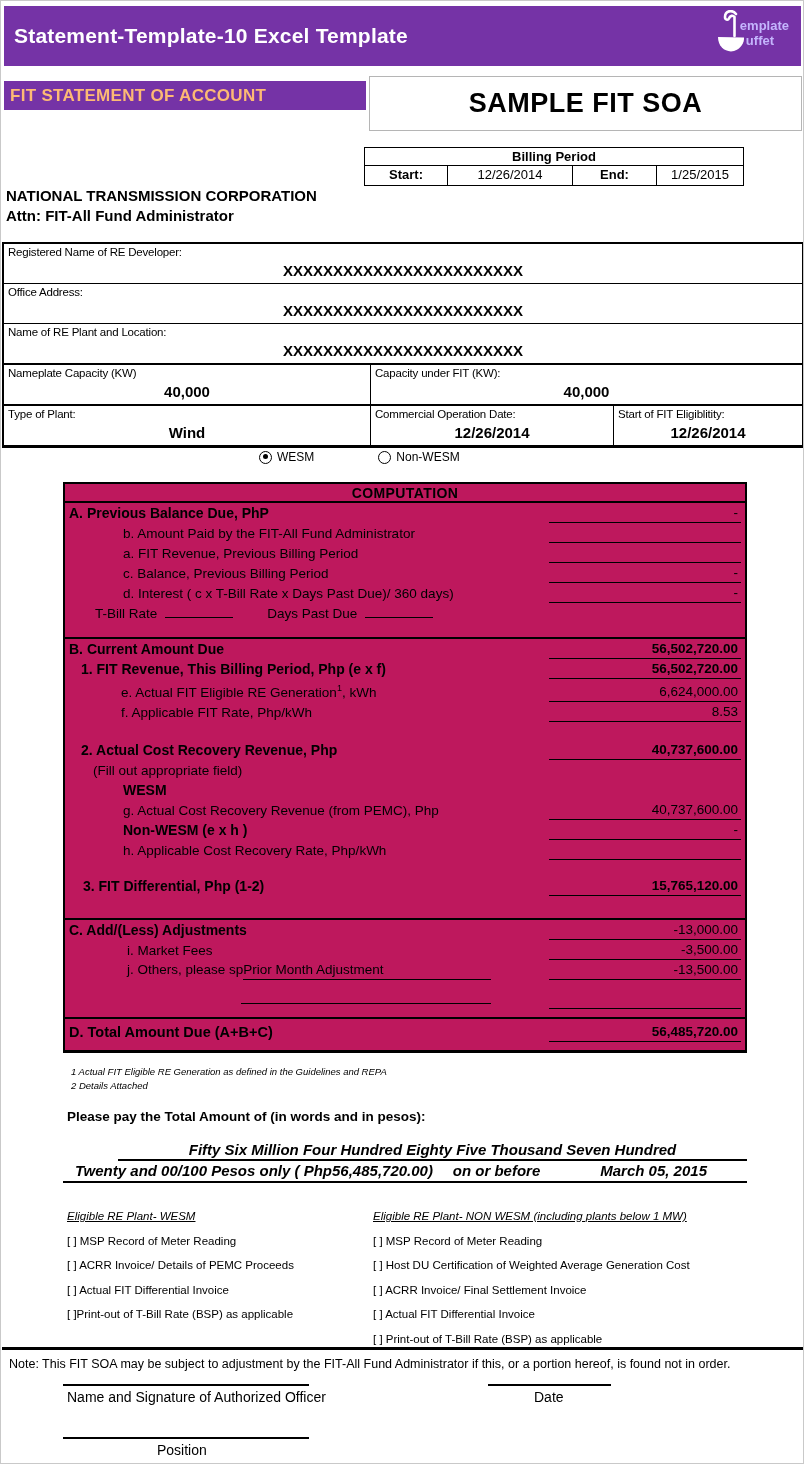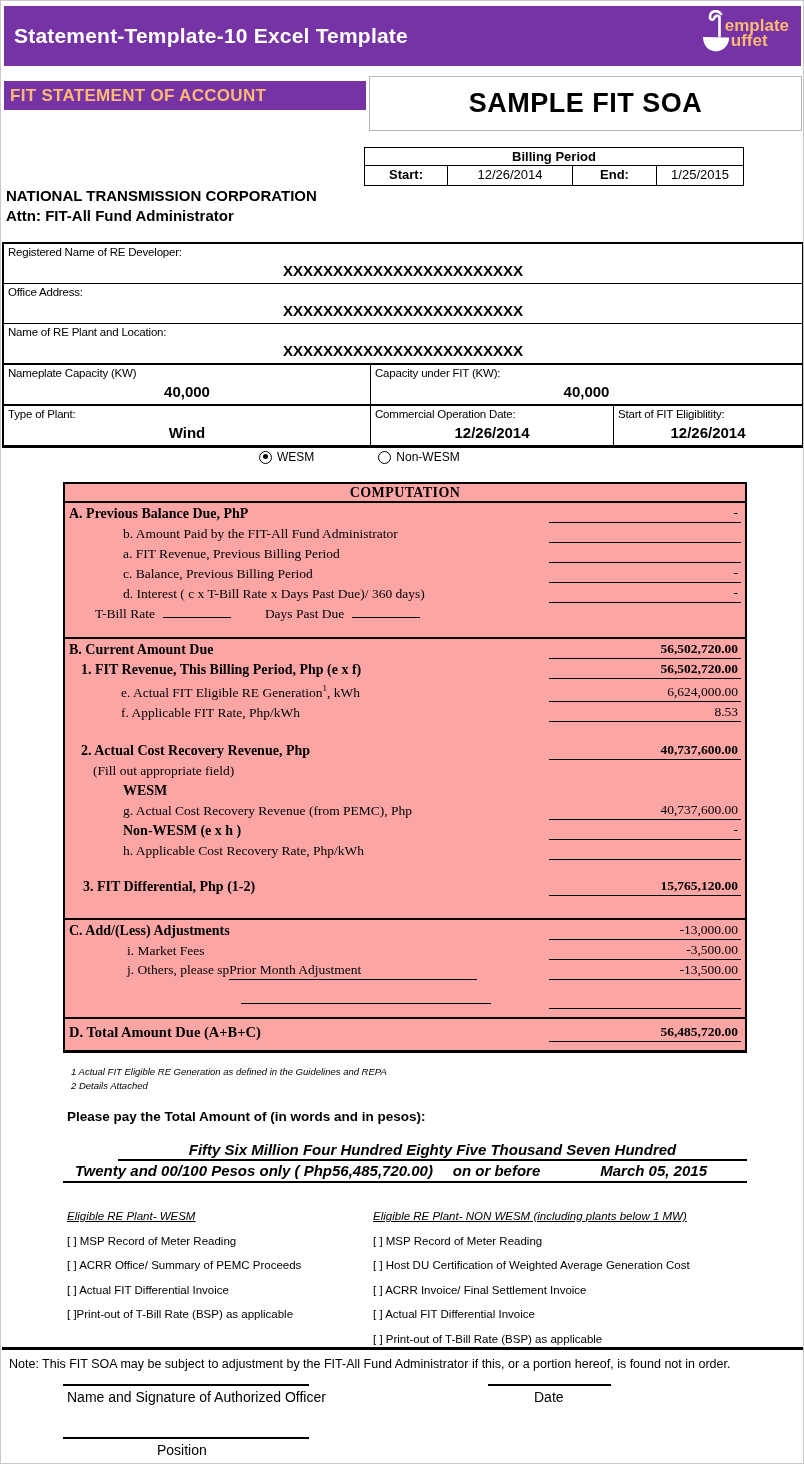--- a/index.html
+++ b/index.html
@@ -6,21 +6,21 @@
   body { background:#e9e9e9; font-family:"Liberation Sans", sans-serif; color:#000; }
   #page { position:relative; width:804px; height:1464px; background:#fff;
           border:1px solid #c9c9c9; margin:0 auto; overflow:hidden; }
 
   
   .banner { position:absolute; left:3px; top:5px; width:797px; height:60px;
             background:#7533A6; display:flex; align-items:center; }
   .banner-title { color:#fff; font-weight:bold; font-size:21px; padding-left:10px; letter-spacing:.2px; }
   .logo { position:absolute; right:12px; top:4px; height:46px; display:flex; align-items:center; }
   .logo-svg { margin-right:-6px; }
-  .logo-text { color:#fdba74; font-weight:bold; line-height:15px; font-size:17px; text-align:left; }
+  .logo-text { color:#c4b5fd; font-weight:bold; line-height:15px; font-size:13px; text-align:left; }
   .logo-text div:last-child { padding-left:6px; }
 
   
   .fit-bar { position:absolute; left:3px; top:80px; width:362px; height:29px; background:#7533A6;
              color:#fdba74; font-weight:bold; font-size:17px; line-height:29px; padding-left:6px; letter-spacing:.3px; }
   .sample-box { position:absolute; left:368px; top:75px; width:433px; height:55px; background:#fff;
                 border:1px solid #b5b5b5; text-align:center; font-size:27px; font-weight:bold;
                 line-height:53px; letter-spacing:.5px; }
 
   
@@ -50,21 +50,21 @@
   .w1 { width:367px; } .w2 { width:243px; } .w3 { flex:1; }
 
   
   .market { position:absolute; left:258px; top:449px; display:flex; gap:64px; font-size:12px; align-items:center; }
   .mitem { display:flex; align-items:center; gap:5px; }
   .radio { width:13px; height:13px; border:1.5px solid #000; border-radius:50%; position:relative; background:#fff; }
   .radio.sel::after { content:""; position:absolute; left:2.5px; top:2.5px; width:5px; height:5px; background:#000; border-radius:50%; }
 
   
   .comp { position:absolute; left:62px; top:481px; width:684px; border:2px solid #000;
-          border-bottom-width:3px; padding-bottom:8px; background:#fca5a5;font-family:Liberation Serif, serif; }
+          border-bottom-width:3px; padding-bottom:8px; background:#be185d; }
   .comp-head { text-align:center; font-weight:bold; font-size:14px; height:19px; line-height:18px;
                border-bottom:2px solid #000; letter-spacing:.4px; }
   .crow { display:flex; align-items:flex-end; min-height:20px; font-size:13.5px; }
   .clabel { flex:1; line-height:19px; }
   .cval { width:192px; margin-right:4px; text-align:right; border-bottom:1px solid #000;
           line-height:18px; padding-right:3px; min-height:19px; }
   .bold { font-weight:bold; }
   .f14 { font-size:14px; }
   .ind0 { padding-left:4px; } .ind1 { padding-left:58px; } .ind2 { padding-left:16px; }
   .ind3 { padding-left:18px; } .ind4 { padding-left:56px; } .ind5 { padding-left:30px; }
@@ -321,21 +321,21 @@
       <span class="pay-oob">on or before</span>
       <span class="pay-date">March 05, 2015</span>
     </div>
   </div>
 
   <div class="attach">
     <div class="attach-cols">
       <div class="acol-left">
         <div class="ahead">Eligible RE Plant- WESM</div>
         <div class="aitem">[ ] MSP Record of Meter Reading</div>
-        <div class="aitem">[ ] ACRR Office/ Summary of PEMC Proceeds</div>
+        <div class="aitem">[ ] ACRR Invoice/ Details of PEMC Proceeds</div>
         <div class="aitem">[ ] Actual FIT Differential Invoice</div>
         <div class="aitem">[ ]Print-out of T-Bill Rate (BSP) as applicable</div>
       </div>
       <div class="acol-right">
         <div class="ahead">Eligible RE Plant- NON WESM (including plants below 1 MW)</div>
         <div class="aitem">[ ] MSP  Record of Meter Reading</div>
         <div class="aitem">[ ] Host DU Certification of Weighted Average Generation Cost</div>
         <div class="aitem">[ ] ACRR Invoice/ Final Settlement Invoice</div>
         <div class="aitem">[ ] Actual FIT Differential Invoice</div>
         <div class="aitem">[ ] Print-out of T-Bill Rate (BSP) as applicable</div>

